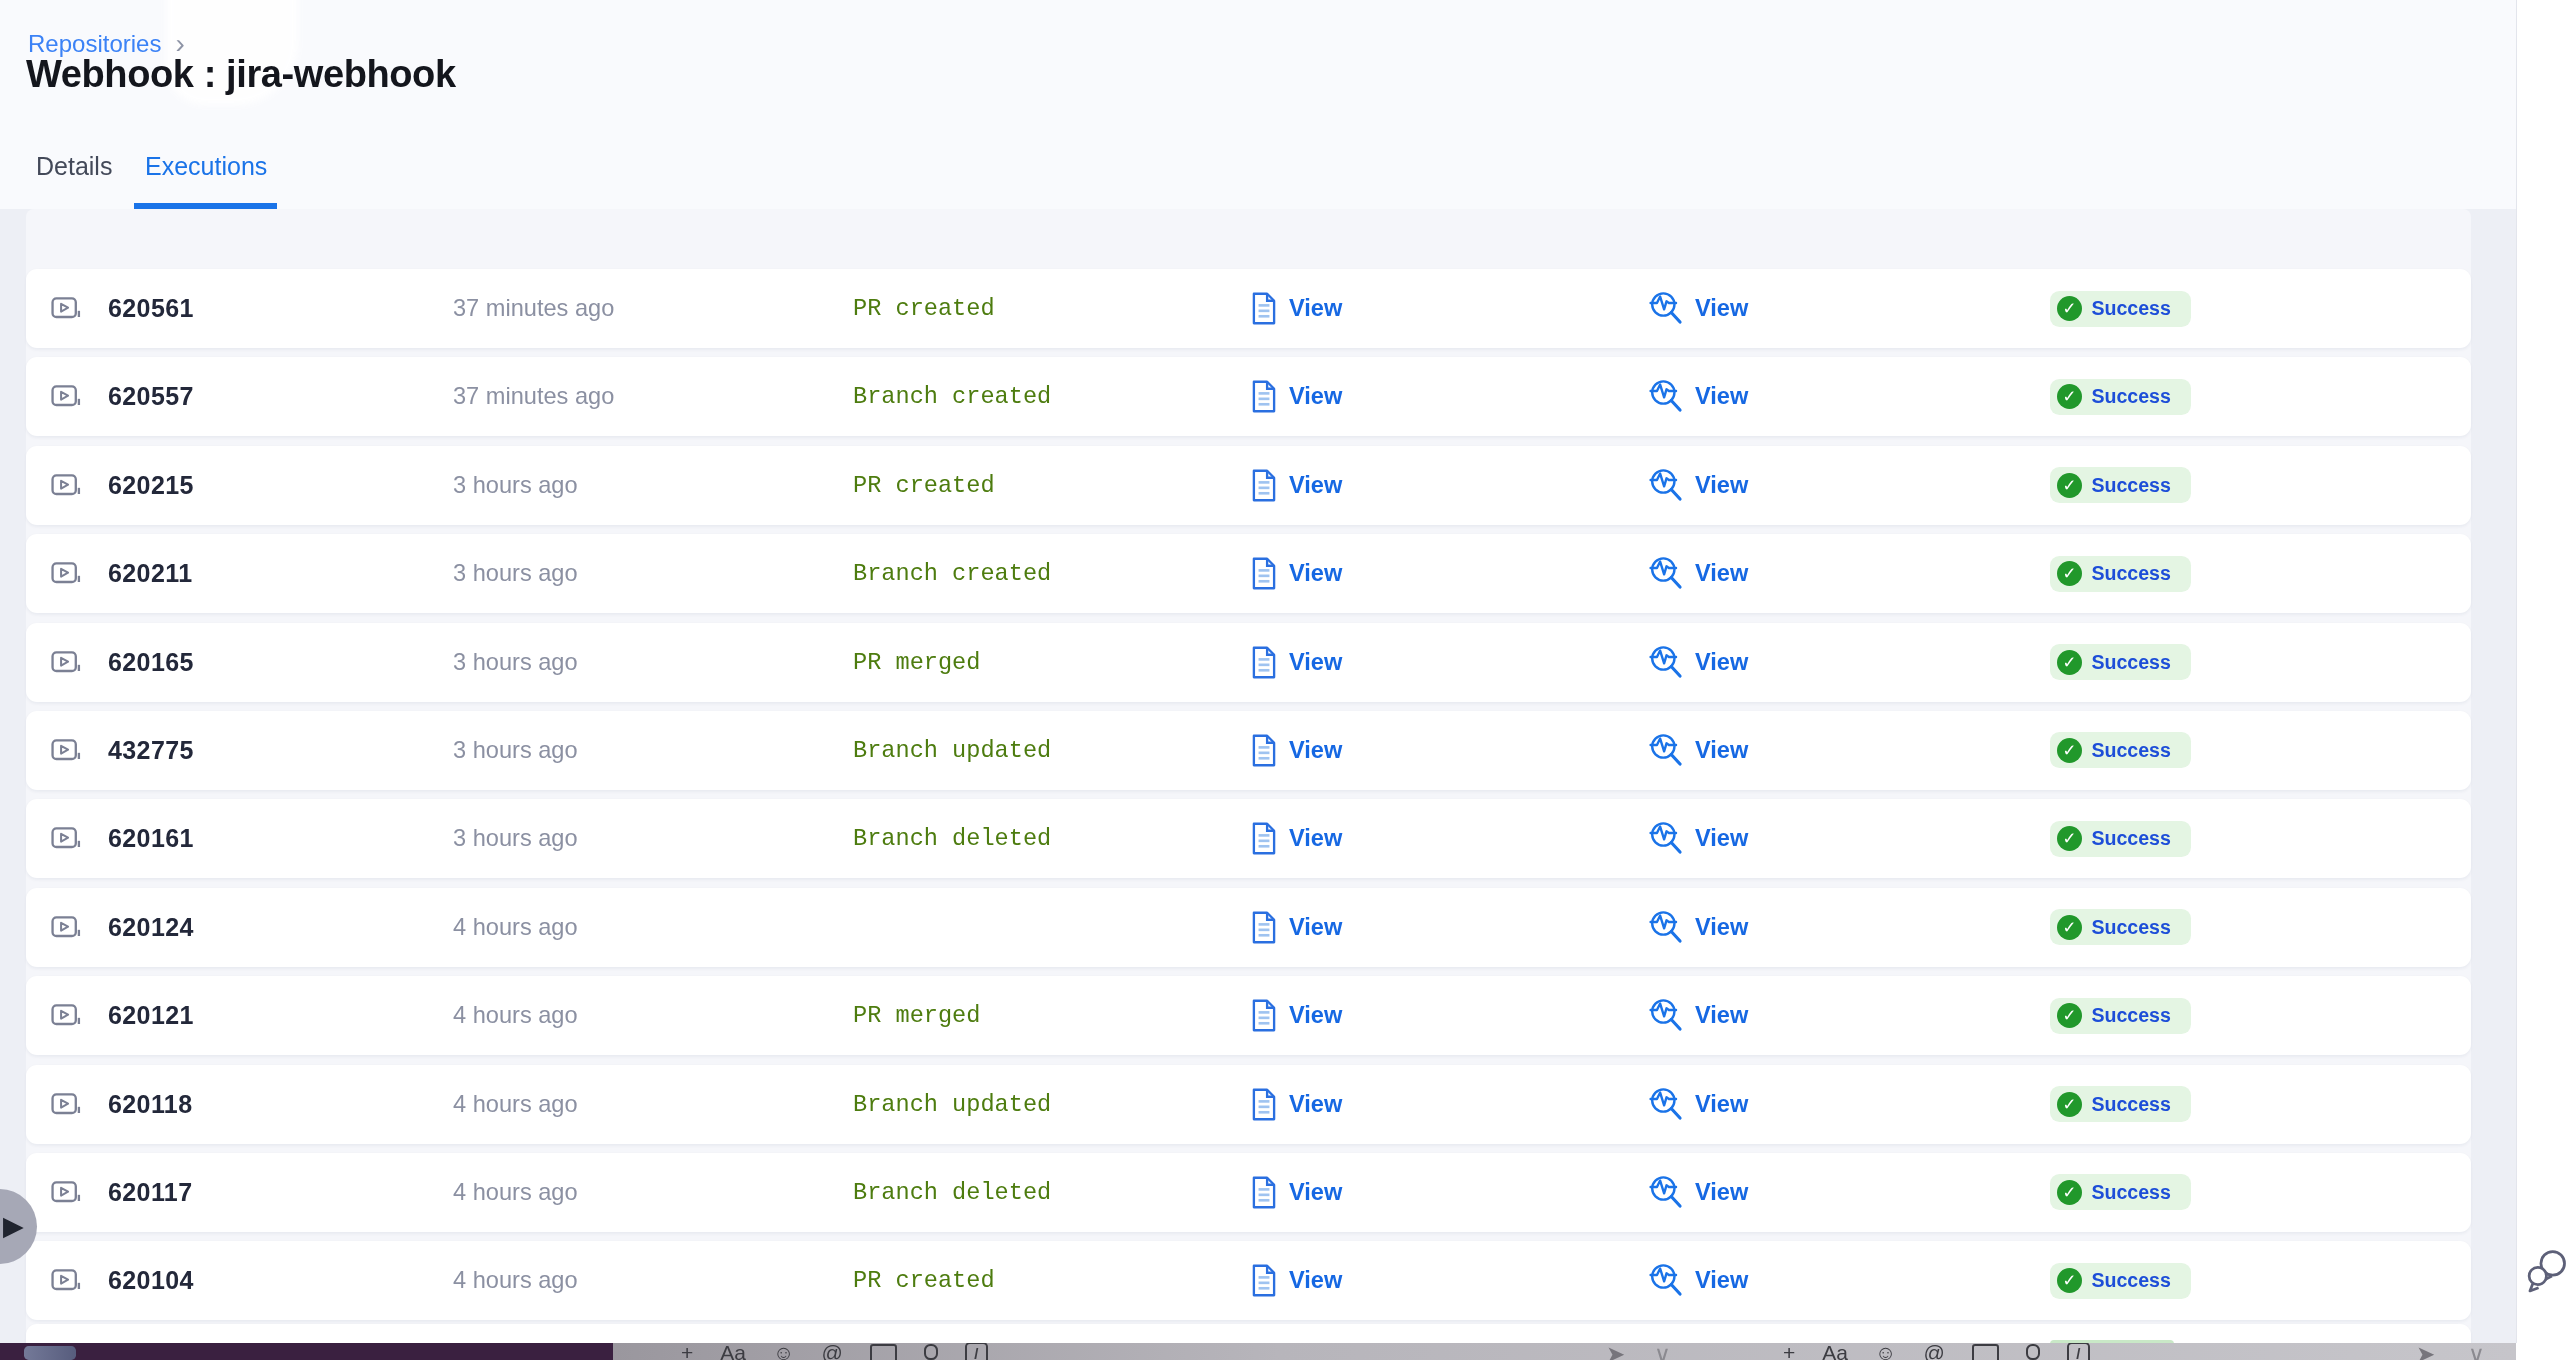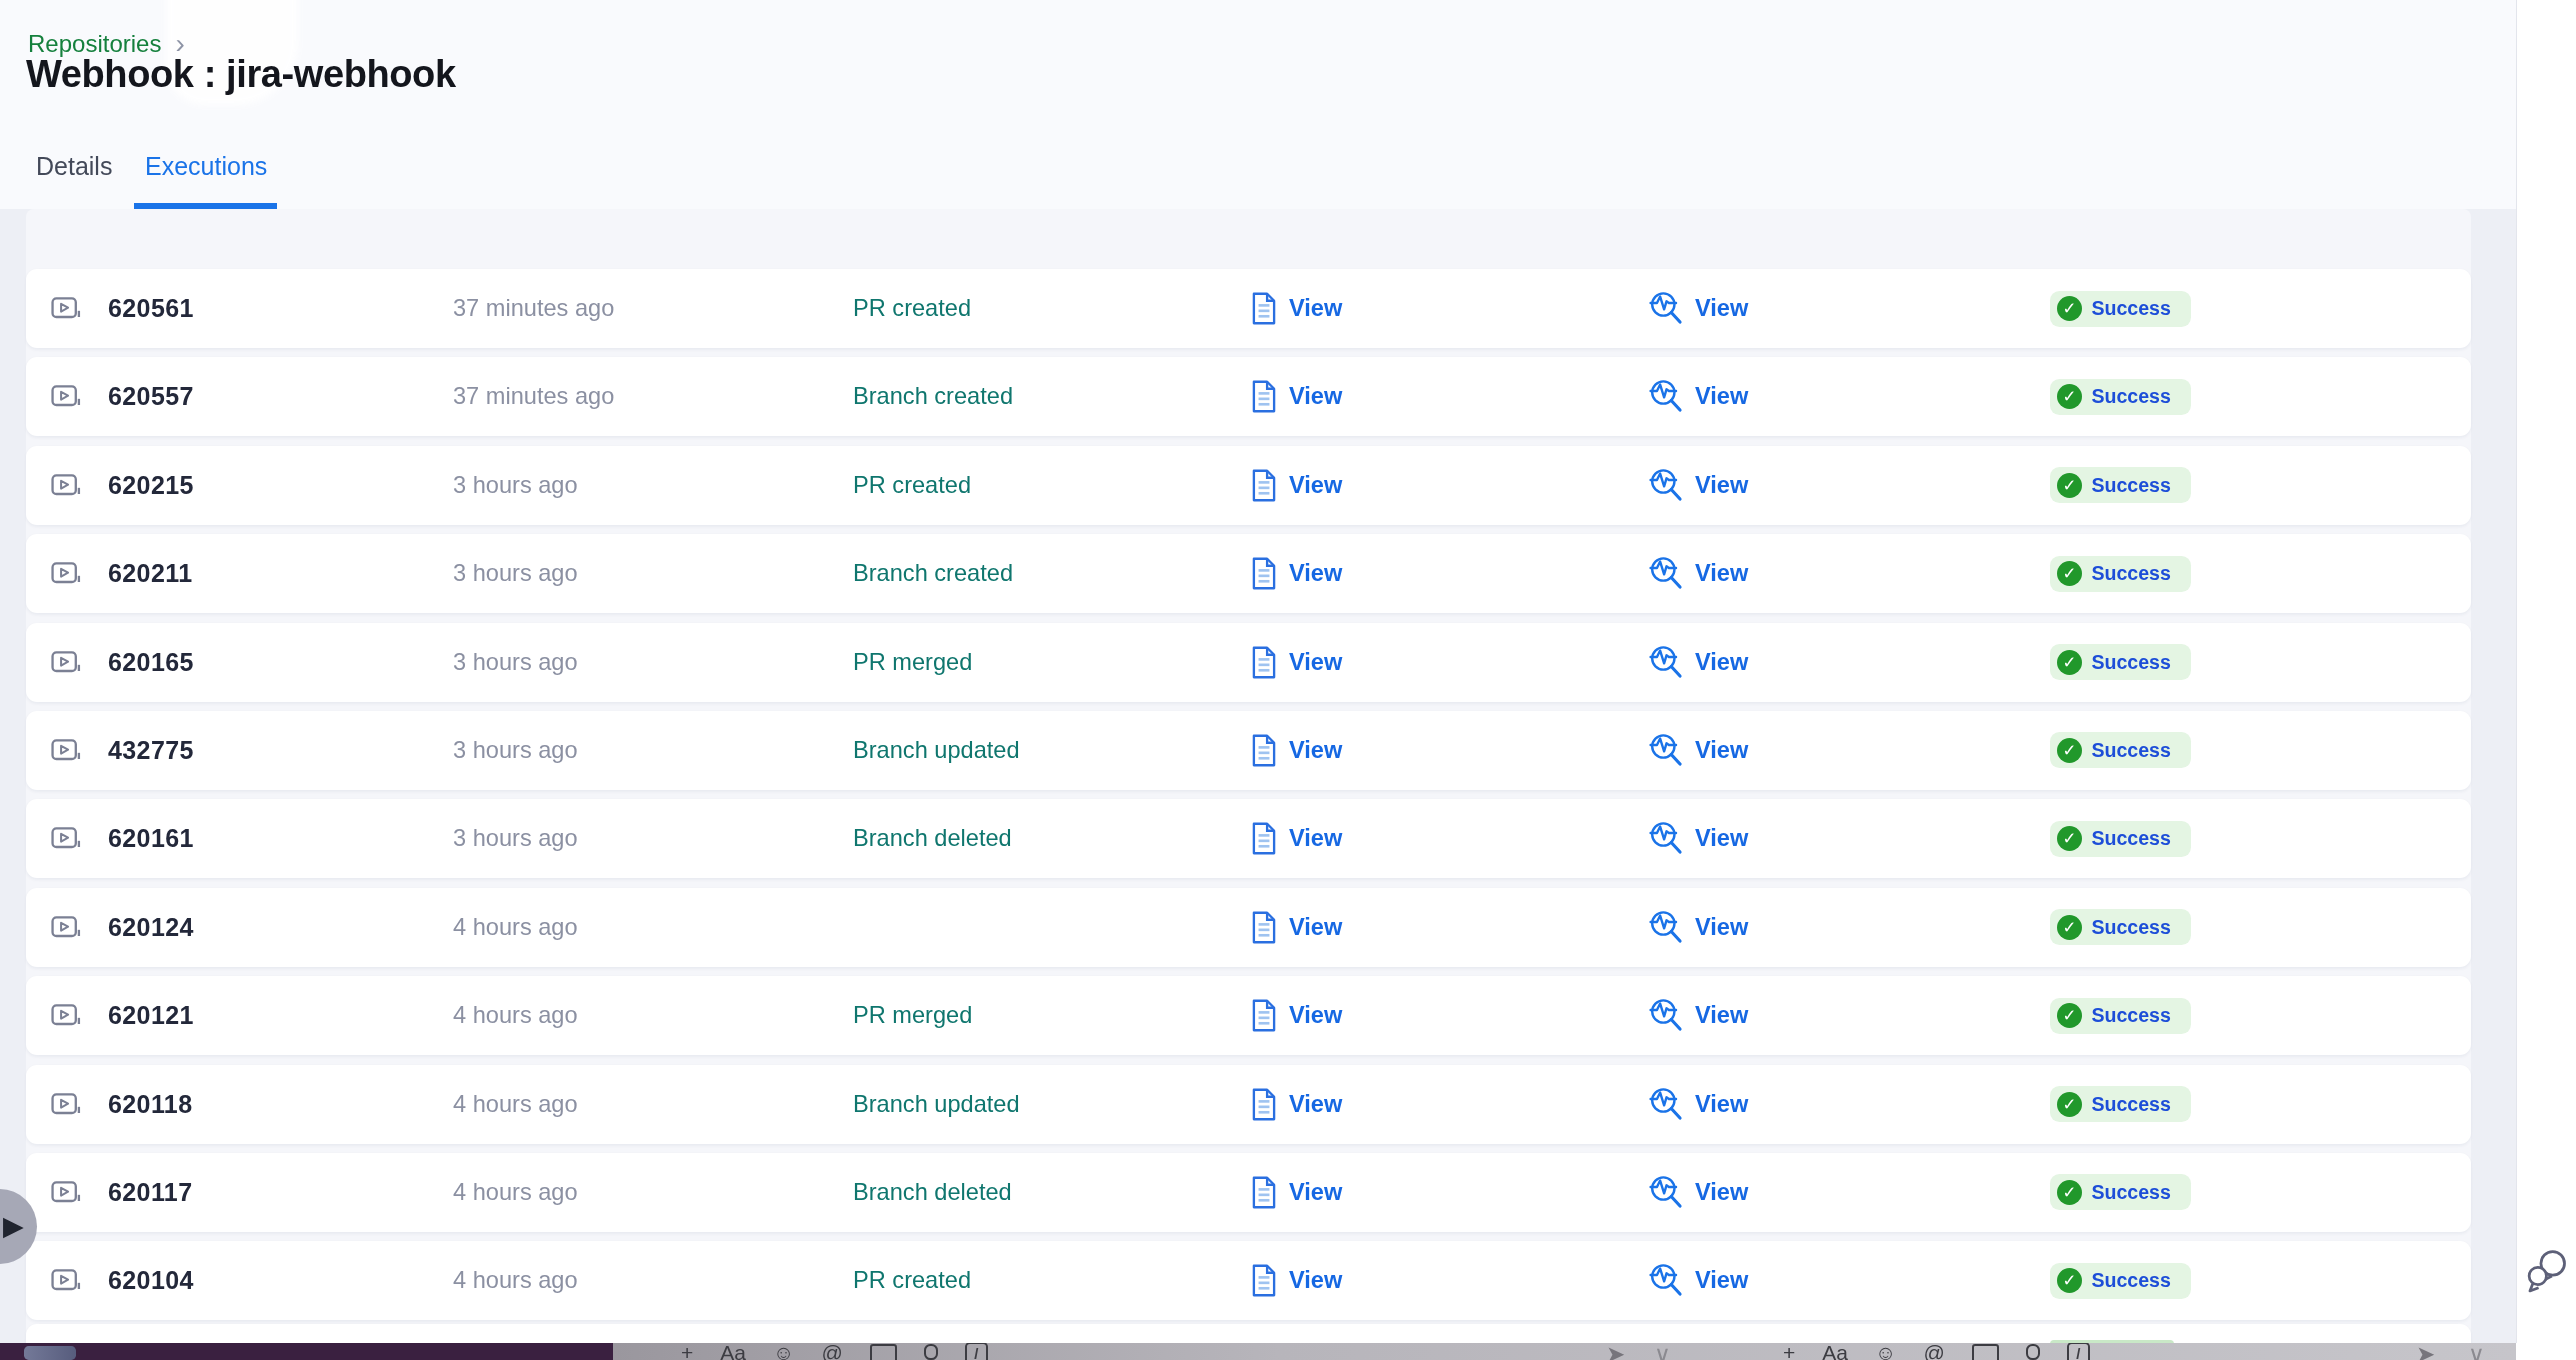--- a/index.html
+++ b/index.html
@@ -7,40 +7,40 @@
     width:2576px;height:1360px;position:relative;overflow:hidden;
     background:#edeff5;
     font-family:"Liberation Sans","DejaVu Sans",sans-serif;
     -webkit-font-smoothing:antialiased;
   }
   
   .top-band{position:absolute;left:0;top:0;width:2516px;height:209px;background:#f9fafd;}
   .blob{position:absolute;left:166px;top:-27px;width:132px;height:132px;background:#ffffff;
         border-radius:0 0 63px 39px;filter:blur(3.9px);opacity:.95;}
   .breadcrumb{position:absolute;left:28px;top:30px;display:flex;align-items:center;gap:14px;}
-  .crumb-link{font-size:24px;color:#15803d;cursor:pointer;}
+  .crumb-link{font-size:24px;color:#3b82f6;cursor:pointer;}
   .crumb-sep{font-size:28px;color:#8e94a6;line-height:24px;}
   .page-title{position:absolute;left:26px;top:53px;font-size:38px;font-weight:700;color:#14161d;letter-spacing:-0.4px;}
   .tab{position:absolute;top:152px;font-size:25px;cursor:pointer;text-align:right;}
   .tab-details{left:36px;color:#434959;font-weight:500;}
   .tab-executions{left:145px;color:#1a73e8;font-weight:400;}
   .tab-underline{position:absolute;left:134px;top:203px;width:143px;height:6.3px;background:#1a73e8;}
   
   .table-area{position:absolute;left:26px;top:209px;width:2445px;height:1151px;
               background:#f5f6fa;border-radius:7.9px 7.9px 0 0;}
   .thead{position:absolute;left:0;top:0;width:100%;height:60px;}
   .th{position:absolute;top:12.6px;font-size:19px;font-weight:700;color:#262a3b;letter-spacing:0.5px;}
   .c1{left:25px;} .c2{left:427px;} .c3{left:827px;} .c4{left:1224px;} .c5{left:1623px;} .c6{left:2024px;}
   .rows{position:absolute;left:0;top:60px;width:100%;}
   .row{position:relative;width:2445px;height:79px;margin-bottom:9.4px;background:#fff;
        border-radius:11px;box-shadow:0 1.6px 3.1px rgba(25,39,80,.05);}
   .cell{position:absolute;top:0;height:100%;display:flex;align-items:center;}
   .id-text{font-size:25px;font-weight:600;color:#23283a;letter-spacing:0.4px;margin-left:26px;}
   .time-text{font-size:23.6px;color:#8b90a2;}
-  .event-text{font-size:23.6px;color:#0f766e;}
+  .event-text{font-size:23.6px;color:#4d7c0f;font-family:Liberation Mono, monospace;}
   .view-link{display:flex;align-items:center;gap:11px;cursor:pointer;}
   .view-label{font-size:23.6px;font-weight:700;color:#1668e3;}
   .badge{display:flex;align-items:center;gap:9.4px;background:#e4f5e3;border-radius:9.4px;
          height:36px;padding:0 20.4px 0 7px;}
   .badge-check{width:25px;height:25px;border-radius:50%;background:#21982b;color:#fff;
                font-size:16.5px;font-weight:700;display:flex;align-items:center;justify-content:center;}
   .badge-label{font-size:19.6px;font-weight:700;color:#1d4ed8;}
   .partial-row{position:relative;width:2445px;height:23.6px;background:#fff;border-radius:11px 11px 0 0;
                box-shadow:0 1.6px 3.1px rgba(25,39,80,.05);overflow:hidden;}
   .badge-sliver{position:absolute;left:2024px;top:15.7px;width:124px;height:7.9px;border-radius:3.9px;background:#c9e8c7;}

